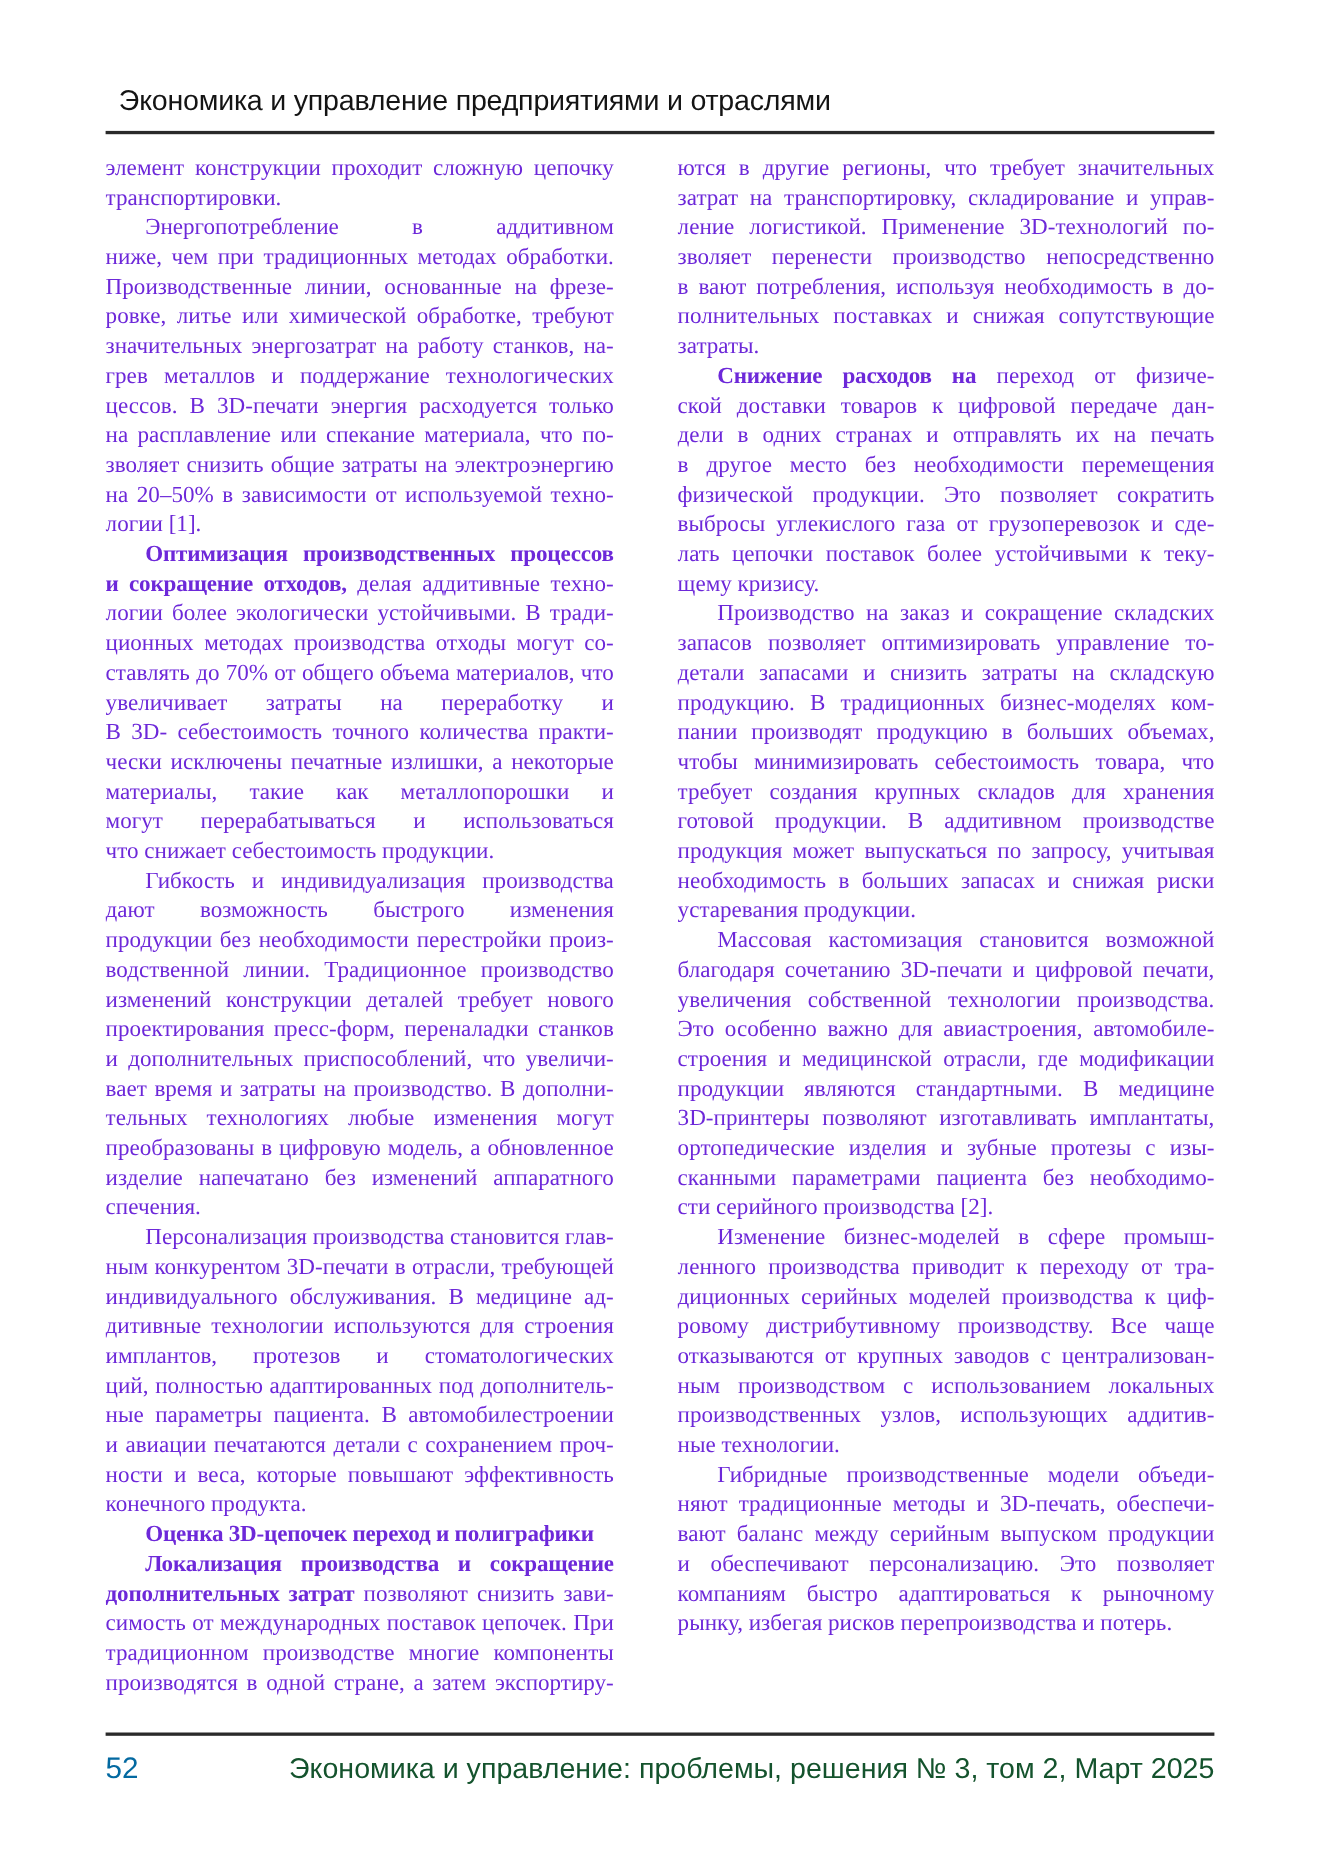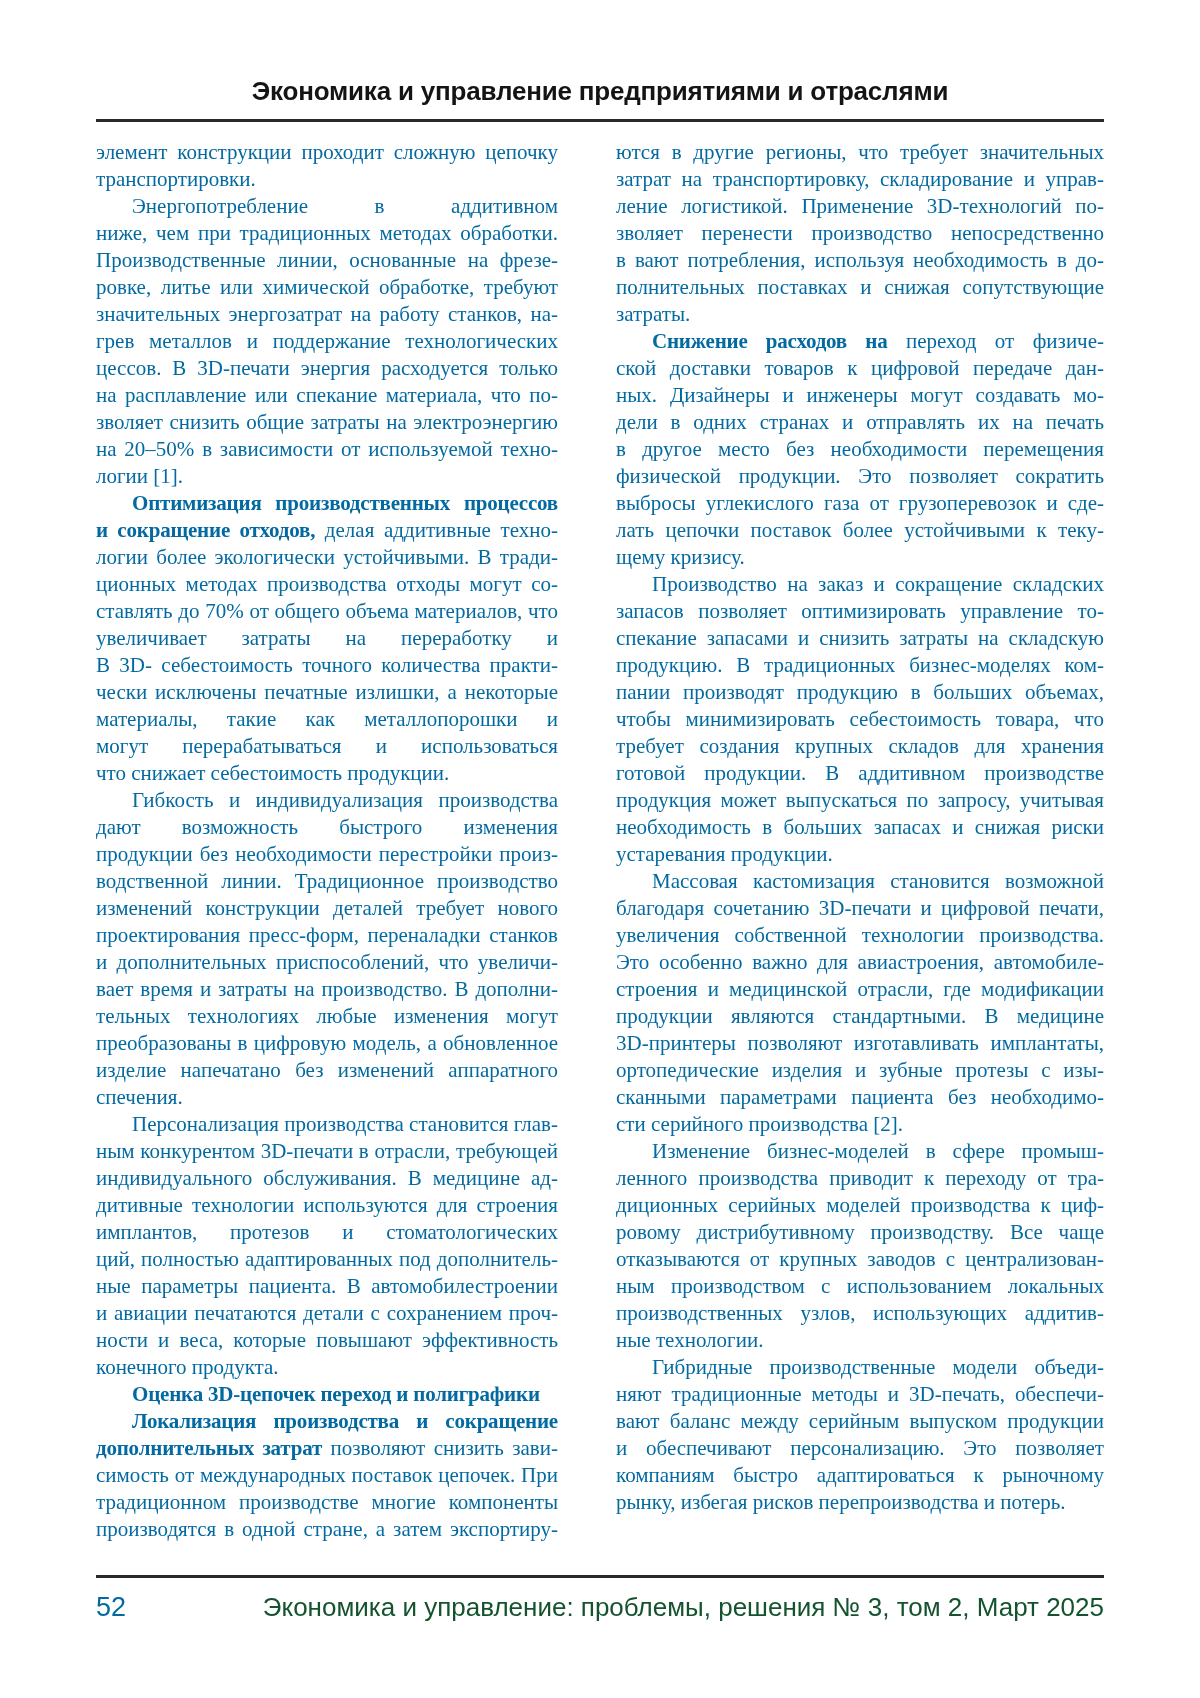--- a/index.html
+++ b/index.html
@@ -6,47 +6,46 @@
   .page {
     position: relative;
     width: 1200px;
     height: 1698px;
     background: #ffffff;
     overflow: hidden;
     color: #1b1b1b;
   }
   .running-head {
     position: absolute;
-    left: 96px;
+    left: 108px;
     top: 76px;
     width: 1008px;
     font-family: "Liberation Sans", "DejaVu Sans", sans-serif;
-    font-weight: 700;
+    font-weight: 400;
     font-size: 26px;
     letter-spacing: -0.2px;
     color: #141414;
     white-space: nowrap;
-    text-align: center;
   }
   .rule {
     position: absolute;
     left: 96px;
     width: 1008px;
     height: 3px;
     background: #2a2a2a;
   }
   .rule-top { top: 119px; }
   .rule-bottom { top: 1575px; }
 
   .col {
     position: absolute;
     top: 139px;
     font-family: "Liberation Serif", "DejaVu Serif", serif;
     font-size: 21px;
-    color: #0369a1;
+    color: #6d28d9;
   }
   .col-left  { left: 96px;  width: 462px; }
   .col-right { left: 616px; width: 488px; }
 
   .line {
     height: 27px;
     line-height: 27px;
     overflow: hidden;
     text-align: justify;
     text-align-last: justify;
@@ -138,30 +137,29 @@
   <div class="col col-right" id="col-right">
       <div class="line"><span>ются в другие регионы, что требует значительных</span></div>
       <div class="line"><span>затрат на транспортировку, складирование и управ-</span></div>
       <div class="line"><span>ление логистикой. Применение 3D-технологий по-</span></div>
       <div class="line"><span>зволяет перенести производство непосредственно</span></div>
       <div class="line"><span>в вают потребления, используя необходимость в до-</span></div>
       <div class="line"><span>полнительных поставках и снижая сопутствующие</span></div>
       <div class="line flush"><span>затраты.</span></div>
       <div class="line indent"><b>Снижение расходов на</b><span> переход от физиче-</span></div>
       <div class="line"><span>ской доставки товаров к цифровой передаче дан-</span></div>
-      <div class="line"><span>ных. Дизайнеры и инженеры могут создавать мо-</span></div>
       <div class="line"><span>дели в одних странах и отправлять их на печать</span></div>
       <div class="line"><span>в другое место без необходимости перемещения</span></div>
       <div class="line"><span>физической продукции. Это позволяет сократить</span></div>
       <div class="line"><span>выбросы углекислого газа от грузоперевозок и сде-</span></div>
       <div class="line"><span>лать цепочки поставок более устойчивыми к теку-</span></div>
       <div class="line flush"><span>щему кризису.</span></div>
       <div class="line indent"><span>Производство на заказ и сокращение складских</span></div>
       <div class="line"><span>запасов позволяет оптимизировать управление то-</span></div>
-      <div class="line"><span>спекание запасами и снизить затраты на складскую</span></div>
+      <div class="line"><span>детали запасами и снизить затраты на складскую</span></div>
       <div class="line"><span>продукцию. В традиционных бизнес-моделях ком-</span></div>
       <div class="line"><span>пании производят продукцию в больших объемах,</span></div>
       <div class="line"><span>чтобы минимизировать себестоимость товара, что</span></div>
       <div class="line"><span>требует создания крупных складов для хранения</span></div>
       <div class="line"><span>готовой продукции. В аддитивном производстве</span></div>
       <div class="line"><span>продукция может выпускаться по запросу, учитывая</span></div>
       <div class="line"><span>необходимость в больших запасах и снижая риски</span></div>
       <div class="line flush"><span>устаревания продукции.</span></div>
       <div class="line indent"><span>Массовая кастомизация становится возможной</span></div>
       <div class="line"><span>благодаря сочетанию 3D-печати и цифровой печати,</span></div>

